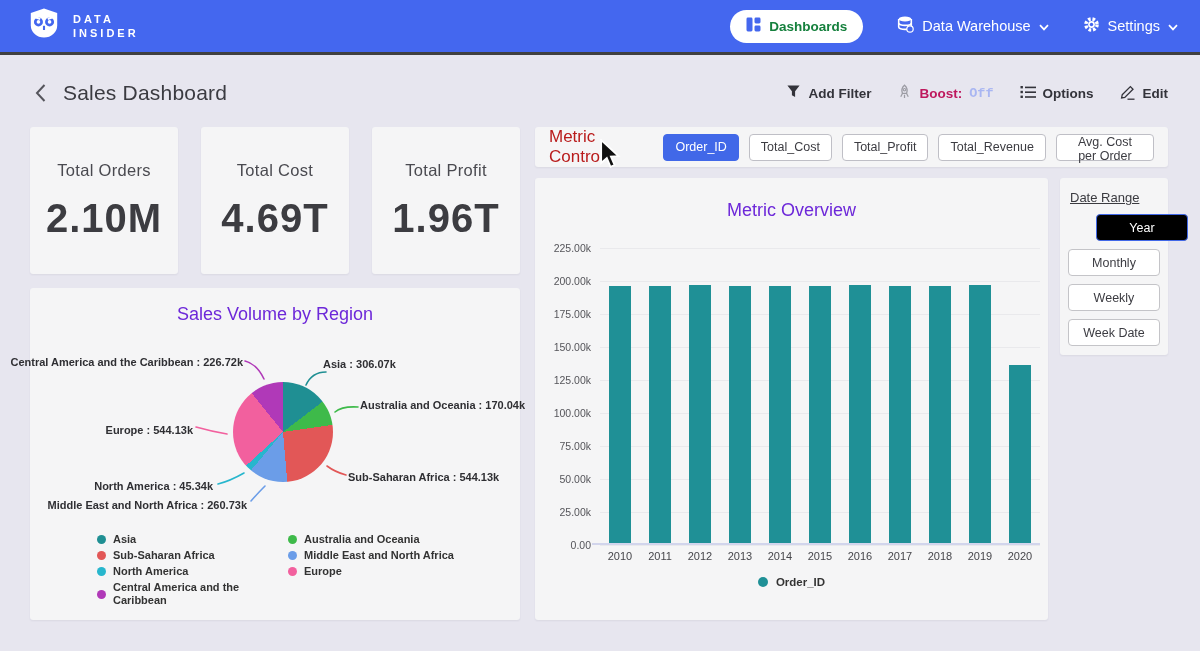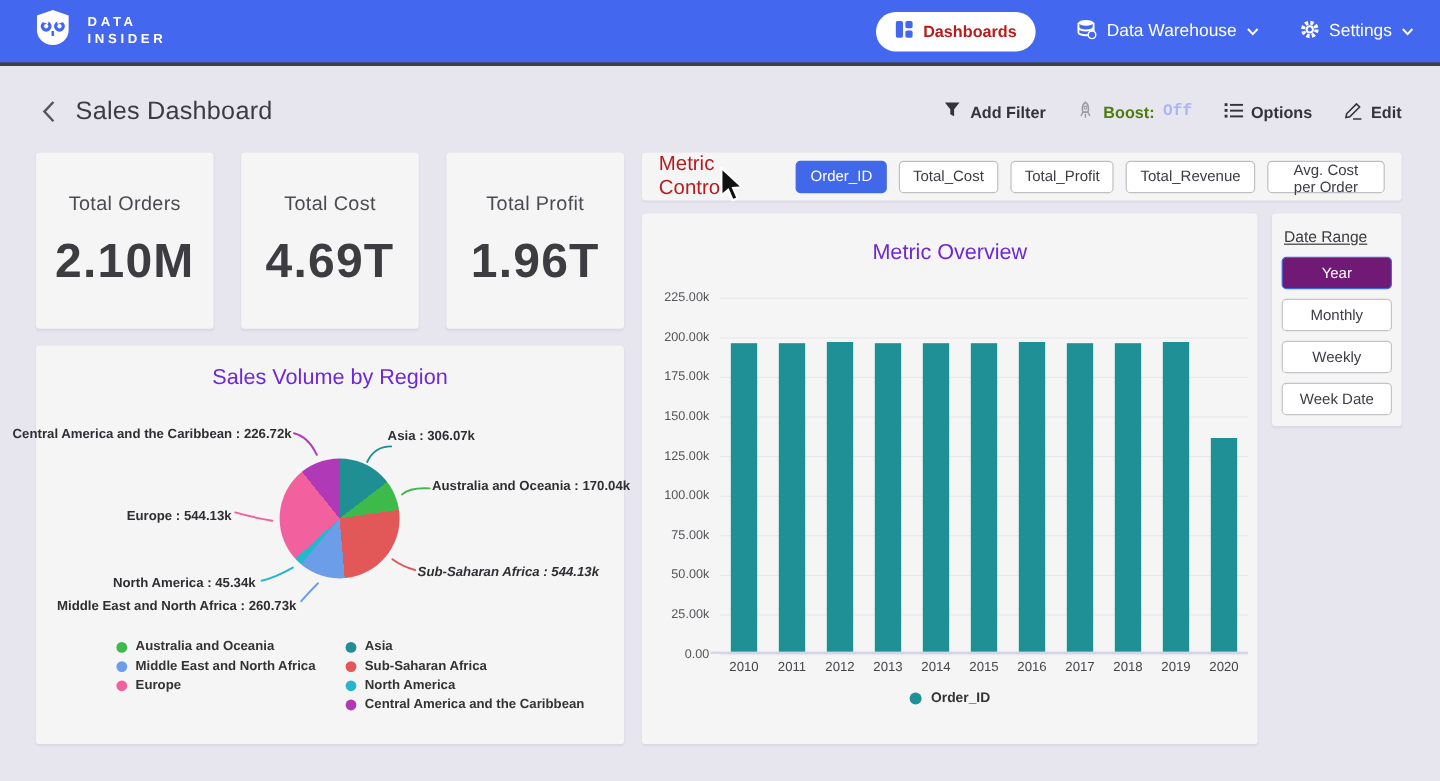--- a/index.html
+++ b/index.html
@@ -6,35 +6,35 @@
   html,body { width:1200px; height:651px; overflow:hidden;
     font-family:"Liberation Sans", sans-serif; background:#e7e6ef; }
 
   
   .topnav { position:relative; height:55px; background:#4467ef;
     border-bottom:3px solid #404040; display:flex; align-items:center;
     padding:0 22px 0 26px; color:#fff; }
   .brand { display:flex; align-items:center; gap:11px; }
   .brand-text { font-size:11px; font-weight:bold; letter-spacing:3px; line-height:14px; }
   .nav-right { margin-left:auto; display:flex; align-items:center; gap:34px; }
-  .nav-pill { display:flex; align-items:center; gap:8px; background:#fff; color:#b91c1c;
+  .nav-pill { display:flex; align-items:center; gap:8px; background:#fff; color:#15803d;
     border:none; border-radius:17px; height:33px; padding:16px 16px; font-size:13.5px;
     font-weight:bold; cursor:pointer; }
   .nav-item { display:flex; align-items:center; gap:8px; font-size:14.5px; cursor:pointer; }
 
   
   .page { position:relative; height:596px; }
   .page-header { position:absolute; left:30px; right:32px; top:20px; height:36px;
     display:flex; align-items:center; }
   .back-btn { background:none; border:none; cursor:pointer; padding:4px; display:flex; }
   .page-title { font-size:21px; color:#3b3b41; margin-left:12px; letter-spacing:.2px; }
   .header-actions { margin-left:auto; display:flex; align-items:center; gap:26px; }
   .h-action { display:flex; align-items:center; gap:7px; font-size:13.5px; font-weight:bold;
     color:#33333a; background:none; border:none; cursor:pointer; }
-  .boost-label { color:#4d7c0f; }
+  .boost-label { color:#be185d; }
   .boost-value { color:#a9b6f2;font-family:Liberation Mono, monospace; }
 
   .card { position:absolute; background:#f5f5f6; border-radius:3px;
     box-shadow:0 1px 2px rgba(40,40,70,.07); }
 
   
   .stats-row { position:absolute; left:30px; top:72px; width:490px; height:147px;
     display:flex; gap:23px; }
   .stat-card { flex:1; background:#f5f5f6; border-radius:3px;
     box-shadow:0 1px 2px rgba(40,40,70,.07); display:flex; flex-direction:column;
@@ -297,21 +297,21 @@
       </div>
     <div class="bar-legend">
       <span class="dot" style="background: rgb(31, 144, 150);"></span>
       <span>Order_ID</span>
     </div>
   </div>
 
   <div class="card dr-card">
     <div class="dr-title">Date Range</div>
     <div>
-        <button class="dr-btn sel" style="background: #701a75; border-color: rgb(65, 104, 232);">Year</button>
+        <button class="dr-btn sel" style="background: #000000; border-color: rgb(65, 104, 232); margin-left: 28px;">Year</button>
         <button class="dr-btn">Monthly</button>
         <button class="dr-btn">Weekly</button>
         <button class="dr-btn">Week Date</button>
       </div>
   </div>
 
   <div class="card pie-card">
     <div class="chart-title" style="top:16px;">Sales Volume by Region</div>
     <svg class="pie-callouts" width="490" height="332">
         <path d="M296,84 Q282,84 276,97" fill="none" stroke="#1f8f93" stroke-width="1.6" stroke-linecap="round"></path>
@@ -319,57 +319,57 @@
         <path d="M316,187 Q305,184 297,178" fill="none" stroke="#e25757" stroke-width="1.6" stroke-linecap="round"></path>
         <path d="M221,213 Q227,206 235,198" fill="none" stroke="#6b9de8" stroke-width="1.6" stroke-linecap="round"></path>
         <path d="M188,196 Q200,193 214,185" fill="none" stroke="#27b6cd" stroke-width="1.6" stroke-linecap="round"></path>
         <path d="M166,139 Q180,143 197,146" fill="none" stroke="#f2609e" stroke-width="1.6" stroke-linecap="round"></path>
         <path d="M215,73 Q227,76 234,91" fill="none" stroke="#b039b8" stroke-width="1.6" stroke-linecap="round"></path>
       </svg>
     <div class="pie" style="background: conic-gradient(rgb(31, 143, 147) 0%, rgb(31, 143, 147) 14.594%, rgb(62, 186, 74) 14.594%, rgb(62, 186, 74) 22.703%, rgb(226, 87, 87) 22.703%, rgb(226, 87, 87) 48.649%, rgb(107, 157, 232) 48.649%, rgb(107, 157, 232) 61.081%, rgb(39, 182, 205) 61.081%, rgb(39, 182, 205) 63.243%, rgb(242, 96, 158) 63.243%, rgb(242, 96, 158) 89.189%, rgb(176, 57, 184) 89.189%, rgb(176, 57, 184) 100%);"></div>
     <div>
         <div class="pie-label" style="left: 293px; top: 70px;">Asia : 306.07k</div>
         <div class="pie-label" style="left: 330px; top: 111px;">Australia and Oceania : 170.04k</div>
-        <div class="pie-label" style="left: 318px; top: 183px; font-style: italic;">Sub-Saharan Africa : 544.13k</div>
+        <div class="pie-label" style="left: 318px; top: 183px;">Sub-Saharan Africa : 544.13k</div>
         <div class="pie-label" style="right: 273px; top: 211px;">Middle East and North Africa : 260.73k</div>
         <div class="pie-label" style="right: 307px; top: 192px;">North America : 45.34k</div>
         <div class="pie-label" style="right: 327px; top: 136px; margin-left: 18px;">Europe : 544.13k</div>
         <div class="pie-label" style="right: 277px; top: 68px;">Central America and the Caribbean : 226.72k</div>
       </div>
     <div class="pie-legend">
         <div class="pl-col">
           <div class="pl-item">
+            <span class="pl-dot" style="background: rgb(31, 143, 147);"></span>
+            <span>Asia</span>
+          </div>
+          <div class="pl-item">
+            <span class="pl-dot" style="background: rgb(226, 87, 87);"></span>
+            <span>Sub-Saharan Africa</span>
+          </div>
+          <div class="pl-item">
+            <span class="pl-dot" style="background: rgb(39, 182, 205);"></span>
+            <span>North America</span>
+          </div>
+          <div class="pl-item">
+            <span class="pl-dot" style="background: rgb(176, 57, 184);"></span>
+            <span>Central America and the Caribbean</span>
+          </div>
+        </div>
+        <div class="pl-col">
+          <div class="pl-item">
             <span class="pl-dot" style="background: rgb(62, 186, 74);"></span>
             <span>Australia and Oceania</span>
           </div>
           <div class="pl-item">
             <span class="pl-dot" style="background: rgb(107, 157, 232);"></span>
             <span>Middle East and North Africa</span>
           </div>
           <div class="pl-item">
             <span class="pl-dot" style="background: rgb(242, 96, 158);"></span>
             <span>Europe</span>
-          </div>
-        </div>
-        <div class="pl-col">
-          <div class="pl-item">
-            <span class="pl-dot" style="background: rgb(31, 143, 147);"></span>
-            <span>Asia</span>
-          </div>
-          <div class="pl-item">
-            <span class="pl-dot" style="background: rgb(226, 87, 87);"></span>
-            <span>Sub-Saharan Africa</span>
-          </div>
-          <div class="pl-item">
-            <span class="pl-dot" style="background: rgb(39, 182, 205);"></span>
-            <span>North America</span>
-          </div>
-          <div class="pl-item">
-            <span class="pl-dot" style="background: rgb(176, 57, 184);"></span>
-            <span>Central America and the Caribbean</span>
           </div>
         </div>
       </div>
   </div>
 
   <span class="cursor">
     <svg width="24" height="30" viewBox="0 0 12 17">
       <path d="M1 0.6 L1 13.6 L4.2 10.8 L6.3 15.8 L8.6 14.8 L6.5 10 L10.8 9.7 Z" fill="#111111" stroke="#ffffff" stroke-width="1"></path>
     </svg>
   </span>

